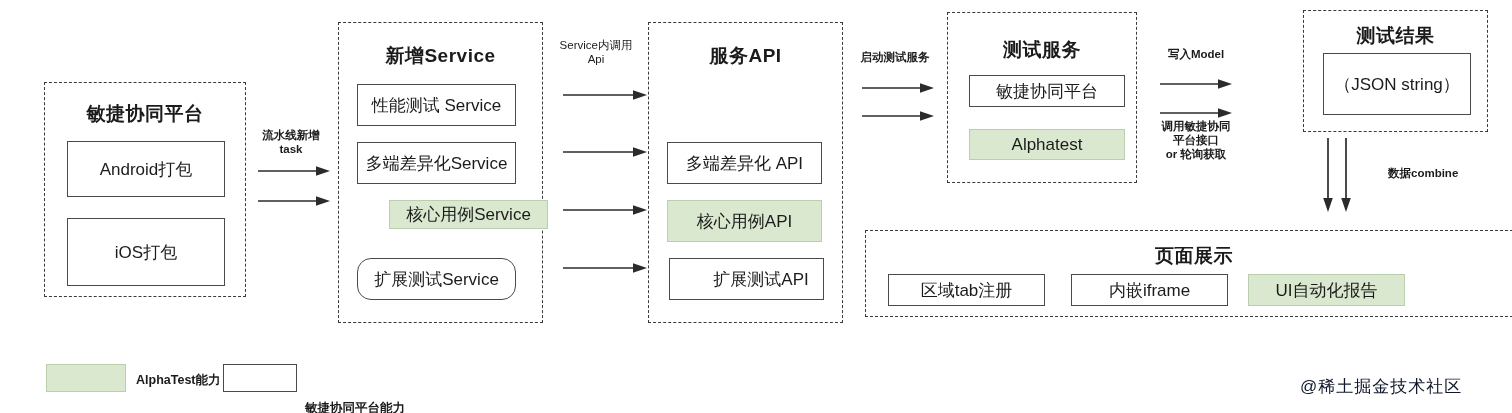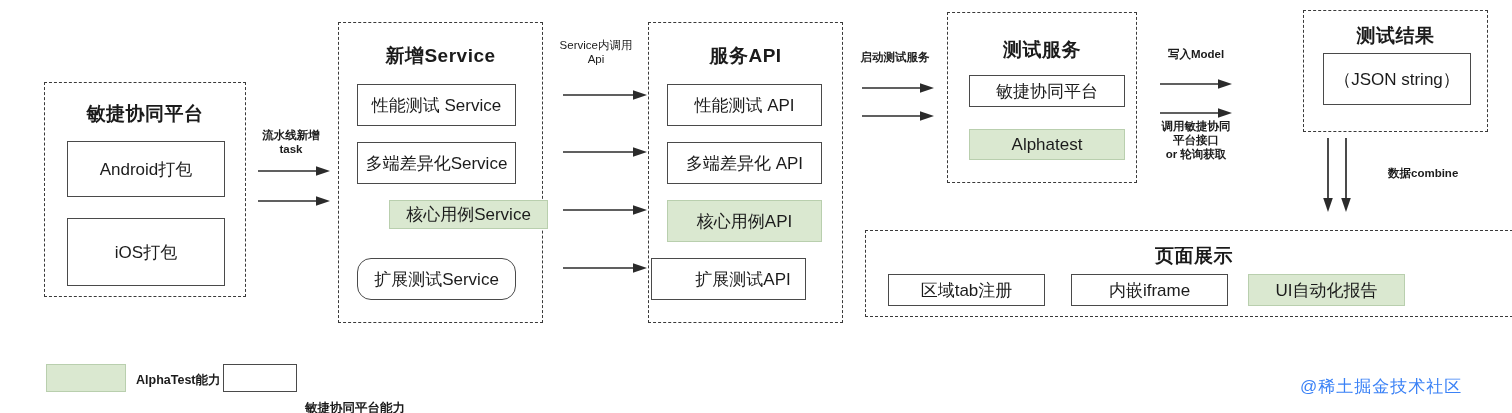--- a/index.html
+++ b/index.html
@@ -81,21 +81,21 @@
     font-size:12.5px;
     color:#1b1b1b;
     white-space:nowrap;
     font-weight:600;
   }
 
   
   .watermark{
     position:absolute;
     font-size:17px;
-    color:#3b82f6;
+    color:#0f172a;
     letter-spacing:1px;
     white-space:nowrap;
   }
 </style>
 </head>
 <body>
 
 <div id="stage">
 
   <div class="group" style="left:44px;top:82px;width:202px;height:215px;">
@@ -149,24 +149,23 @@
   </div>
   <div class="arrow-h" style="left:563px;top:262px;">
     <svg width="84" height="12" viewBox="0 0 84 12">
       <line x1="0" y1="6" x2="73" y2="6" stroke="#2b2b2b" stroke-width="1.7"></line>
       <polygon points="84,6 70,1.2 70,10.8" fill="#2b2b2b"></polygon>
     </svg>
   </div>
 
   <div class="group" style="left:648px;top:22px;width:195px;height:301px;">
     <div class="group-title" style="top:20px;">服务API</div>
-    <div class="node" style="left:18px;top:61px;width:155px;height:42px;">性能测试 API</div>
     <div class="node" style="left:18px;top:119px;width:155px;height:42px;">多端差异化 API</div>
     <div class="node green" style="left:18px;top:177px;width:155px;height:42px;">核心用例API</div>
-    <div class="node" style="left:2px;top:235px;width:155px;height:42px;padding-left:29px;">扩展测试API</div>
+    <div class="node" style="left:20px;top:235px;width:155px;height:42px;padding-left:29px;">扩展测试API</div>
   </div>
 
   <div class="edge-label" style="left:845px;top:50px;width:100px;">启动测试服务</div>
   <div class="arrow-h" style="left:862px;top:82px;">
     <svg width="72" height="12" viewBox="0 0 72 12">
       <line x1="0" y1="6" x2="61" y2="6" stroke="#2b2b2b" stroke-width="1.7"></line>
       <polygon points="72,6 58,1.2 58,10.8" fill="#2b2b2b"></polygon>
     </svg>
   </div>
   <div class="arrow-h" style="left:862px;top:110px;">
@@ -195,21 +194,21 @@
       <polygon points="72,6 58,1.2 58,10.8" fill="#2b2b2b"></polygon>
     </svg>
   </div>
 
   <div class="edge-label" style="left:1146px;top:119px;width:100px;">调用敏捷协同
 平台接口
 or 轮询获取</div>
 
   <div class="group" style="left:1303px;top:10px;width:185px;height:122px;">
     <div class="group-title" style="top:12px;">测试结果</div>
-    <div class="node" style="left:19px;top:42px;width:148px;height:52px;">（JSON string）</div>
+    <div class="node" style="left:19px;top:42px;width:148px;height:62px;">（JSON string）</div>
   </div>
 
   <div class="arrow-v" style="left:1322px;top:138px;">
     <svg width="12" height="74" viewBox="0 0 12 74">
       <line x1="6" y1="0" x2="6" y2="63" stroke="#2b2b2b" stroke-width="1.7"></line>
       <polygon points="6,74 1.2,60 10.8,60" fill="#2b2b2b"></polygon>
     </svg>
   </div>
   <div class="arrow-v" style="left:1340px;top:138px;">
     <svg width="12" height="74" viewBox="0 0 12 74">

